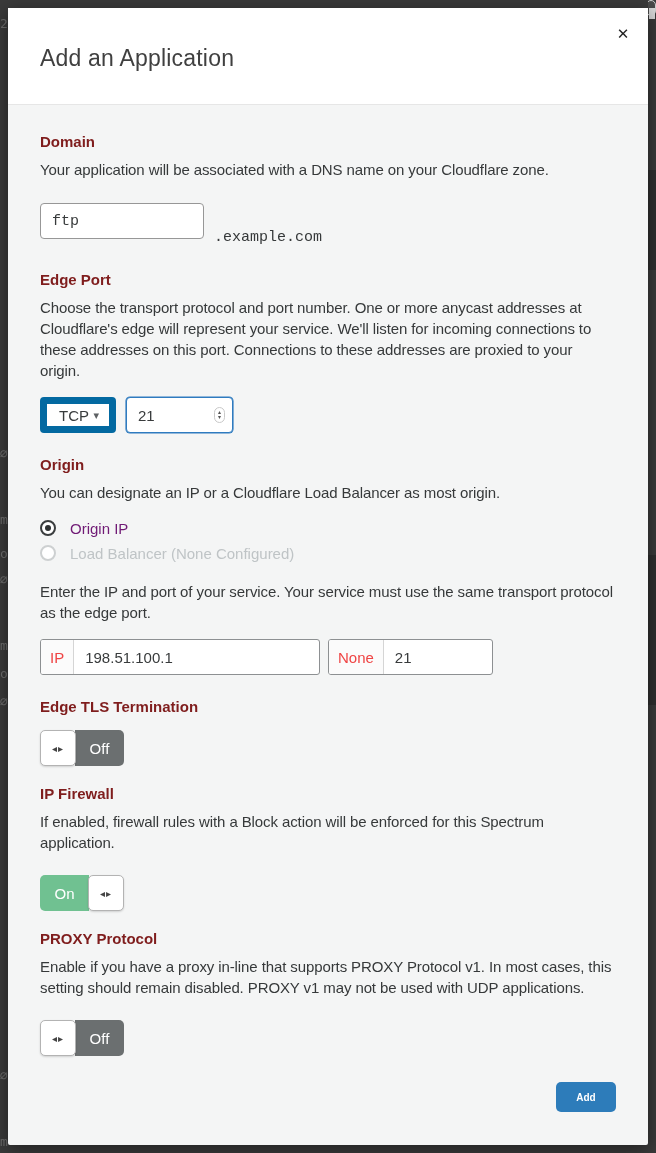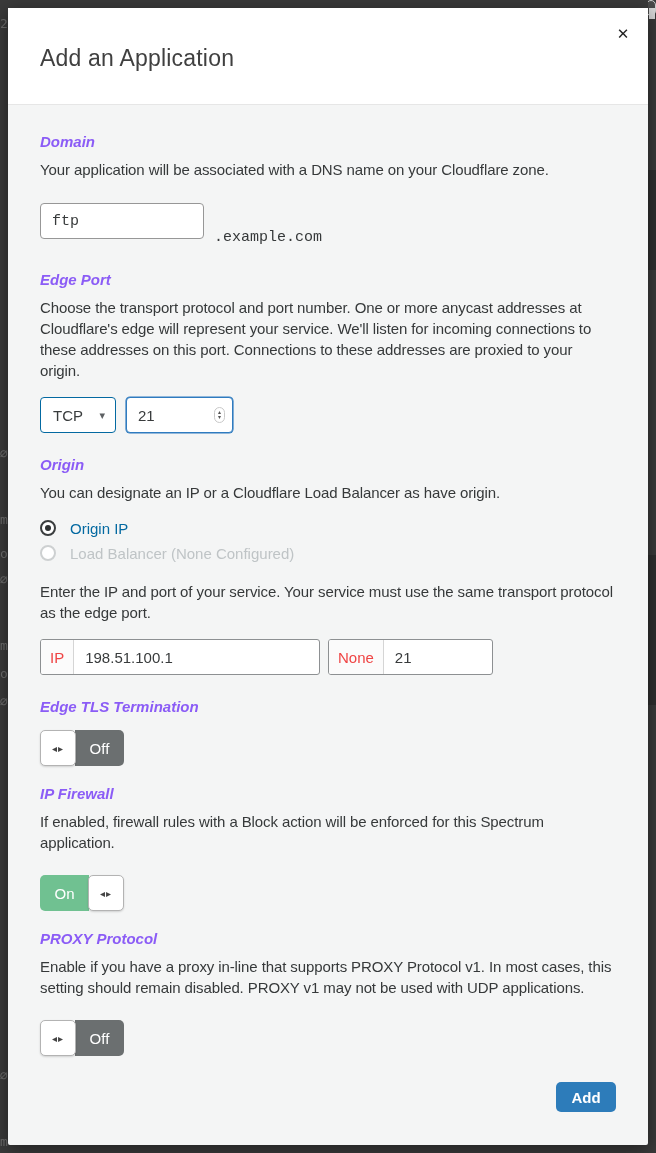--- a/index.html
+++ b/index.html
@@ -32,54 +32,54 @@
     border-bottom:1px solid #e6e6e6; position:relative; }
   .modal-title { position:absolute; left:32px; top:38px; font-size:23px;
     line-height:24px; font-weight:400; color:#404040; letter-spacing:.2px; }
   .close-btn { position:absolute; top:17px; right:16px; width:18px; height:18px;
     font-size:15px; font-weight:700; color:#1f1f1f; line-height:18px;
     text-align:center; cursor:pointer; }
 
   .modal-body { flex:1; padding:29px 32px 33px; display:flex; flex-direction:column;
     overflow:hidden; }
 
-  .sec-label { font-size:15px; font-weight:700; color:#8b5cf6; line-height:16px;
-    margin-bottom:9px;font-style:italic; }
+  .sec-label { font-size:15px; font-weight:700; color:#7f1d1d; line-height:16px;
+    margin-bottom:9px; }
   .modal-body p { font-size:15px; line-height:21px; color:#36393a;
     letter-spacing:-0.1px; margin:0 0 16px; max-width:578px; }
 
   
   .text-input { height:36px; border:1px solid #979797; border-radius:4px;
     background:#fff; font-family:inherit; font-size:15px; color:#383b3c;
     padding:0 11px; outline:none; }
   .domain-row { display:flex; align-items:center; margin-bottom:26px;font-family:Liberation Mono, monospace; }
   .domain-input { width:164px; }
   .domain-suffix { font-size:15px; color:#36393a; margin-left:10px;margin-top:33px; }
 
   .edgeport-row { display:flex; align-items:center; margin-bottom:24px; }
-  .select-box { width:76px; height:36px; border:1px solid #0369a1; border-radius:4px;
+  .select-box { width:76px; height:36px; border:7px solid #0369a1; border-radius:4px;
     background:#fff; display:flex; align-items:center; padding:0 10px 0 12px;
     font-size:15px; color:#383b3c; cursor:pointer; }
   .select-box .chev { margin-left:auto; font-size:11px; color:#5d6063; }
   .numwrap { position:relative; margin-left:10px; }
   .num-input { width:107px; border:1px solid #2f7bbf; box-shadow:0 0 0 .6px #2f7bbf;
     padding-right:28px; }
   .spinner { position:absolute; right:8px; top:50%; transform:translateY(-50%);
     border:1px solid #c9c9c9; border-radius:8px; padding:2px 3px;
     display:flex; flex-direction:column; align-items:center; line-height:5px;
     font-size:6px; color:#555; background:#fff; }
 
   
   .radio-row { display:flex; align-items:center; margin-bottom:7px; height:18px; }
   .radio-outer { width:16px; height:16px; border-radius:50%; flex:none;
     border:2px solid #3a3d3e; position:relative; background:#fff; cursor:pointer; }
   .radio-outer.checked::after { content:""; position:absolute; left:3px; top:3px;
     width:6px; height:6px; border-radius:50%; background:#2f3233; }
   .radio-outer.disabled { border-color:#cdd0d1; cursor:default; }
-  .radio-label { margin-left:14px; font-size:15px; color:#0369a1; }
+  .radio-label { margin-left:14px; font-size:15px; color:#701a75; }
   .radio-label.disabled { color:#bfc4c6; }
   .radio-group { margin-bottom:12px; }
 
   
   .prefix-row { display:flex; align-items:center; margin-bottom:24px; }
   .prefix-group { display:flex; align-items:stretch; height:36px; background:#fff;
     border:1px solid #8d9092; border-radius:3px; overflow:hidden; }
   .ip-group { width:280px; margin-right:8px; }
   .port-group { width:165px; }
   .prefix-cell { display:flex; align-items:center; padding:0 9px; background:#fbfbfb;
@@ -97,21 +97,21 @@
     box-shadow:0 1px 2px rgba(0,0,0,.15); }
   .toggle .state { width:58px; display:flex; align-items:center; justify-content:center;
     font-size:15px; color:#fff; }
   .toggle.off .state { background:#6b6f70; border-radius:0 5px 5px 0; margin-left:-1px; }
   .toggle.on  .state { background:#70c191; border-radius:5px 0 0 5px; margin-right:-1px; }
   .toggle-gap { margin-bottom:20px; }
 
   
   .modal-footer { margin-top:auto; display:flex; justify-content:flex-end; }
   .add-btn { min-width:60px; height:30px; padding:0 14px; background:#2d7cba;
-    border:none; border-radius:5px; color:#fff; font-family:inherit; font-size:15px;
+    border:none; border-radius:5px; color:#fff; font-family:inherit; font-size:10px;
     font-weight:700; cursor:pointer; }
 </style>
 </head>
 <body>
 
 <div class="backdrop-strip strip-left">
   <span style="top:16px">2</span>
   <span style="top:446px">∅</span>
   <span style="top:512px">m</span>
   <span style="top:546px">o</span>
@@ -155,21 +155,21 @@
       <div class="numwrap">
         <input class="text-input num-input" value="21" style="">
         <span class="spinner">
           <span>▴</span>
           <span>▾</span>
         </span>
       </div>
     </div>
 
     <div class="sec-label">Origin</div>
-    <p>You can designate an IP or a Cloudflare Load Balancer as have origin.</p>
+    <p>You can designate an IP or a Cloudflare Load Balancer as most origin.</p>
     <div class="radio-group">
       <div class="radio-row">
         <span class="radio-outer checked"></span>
         <span class="radio-label">Origin IP</span>
       </div>
       <div class="radio-row">
         <span class="radio-outer disabled"></span>
         <span class="radio-label disabled">Load Balancer (None Configured)</span>
       </div>
     </div>

